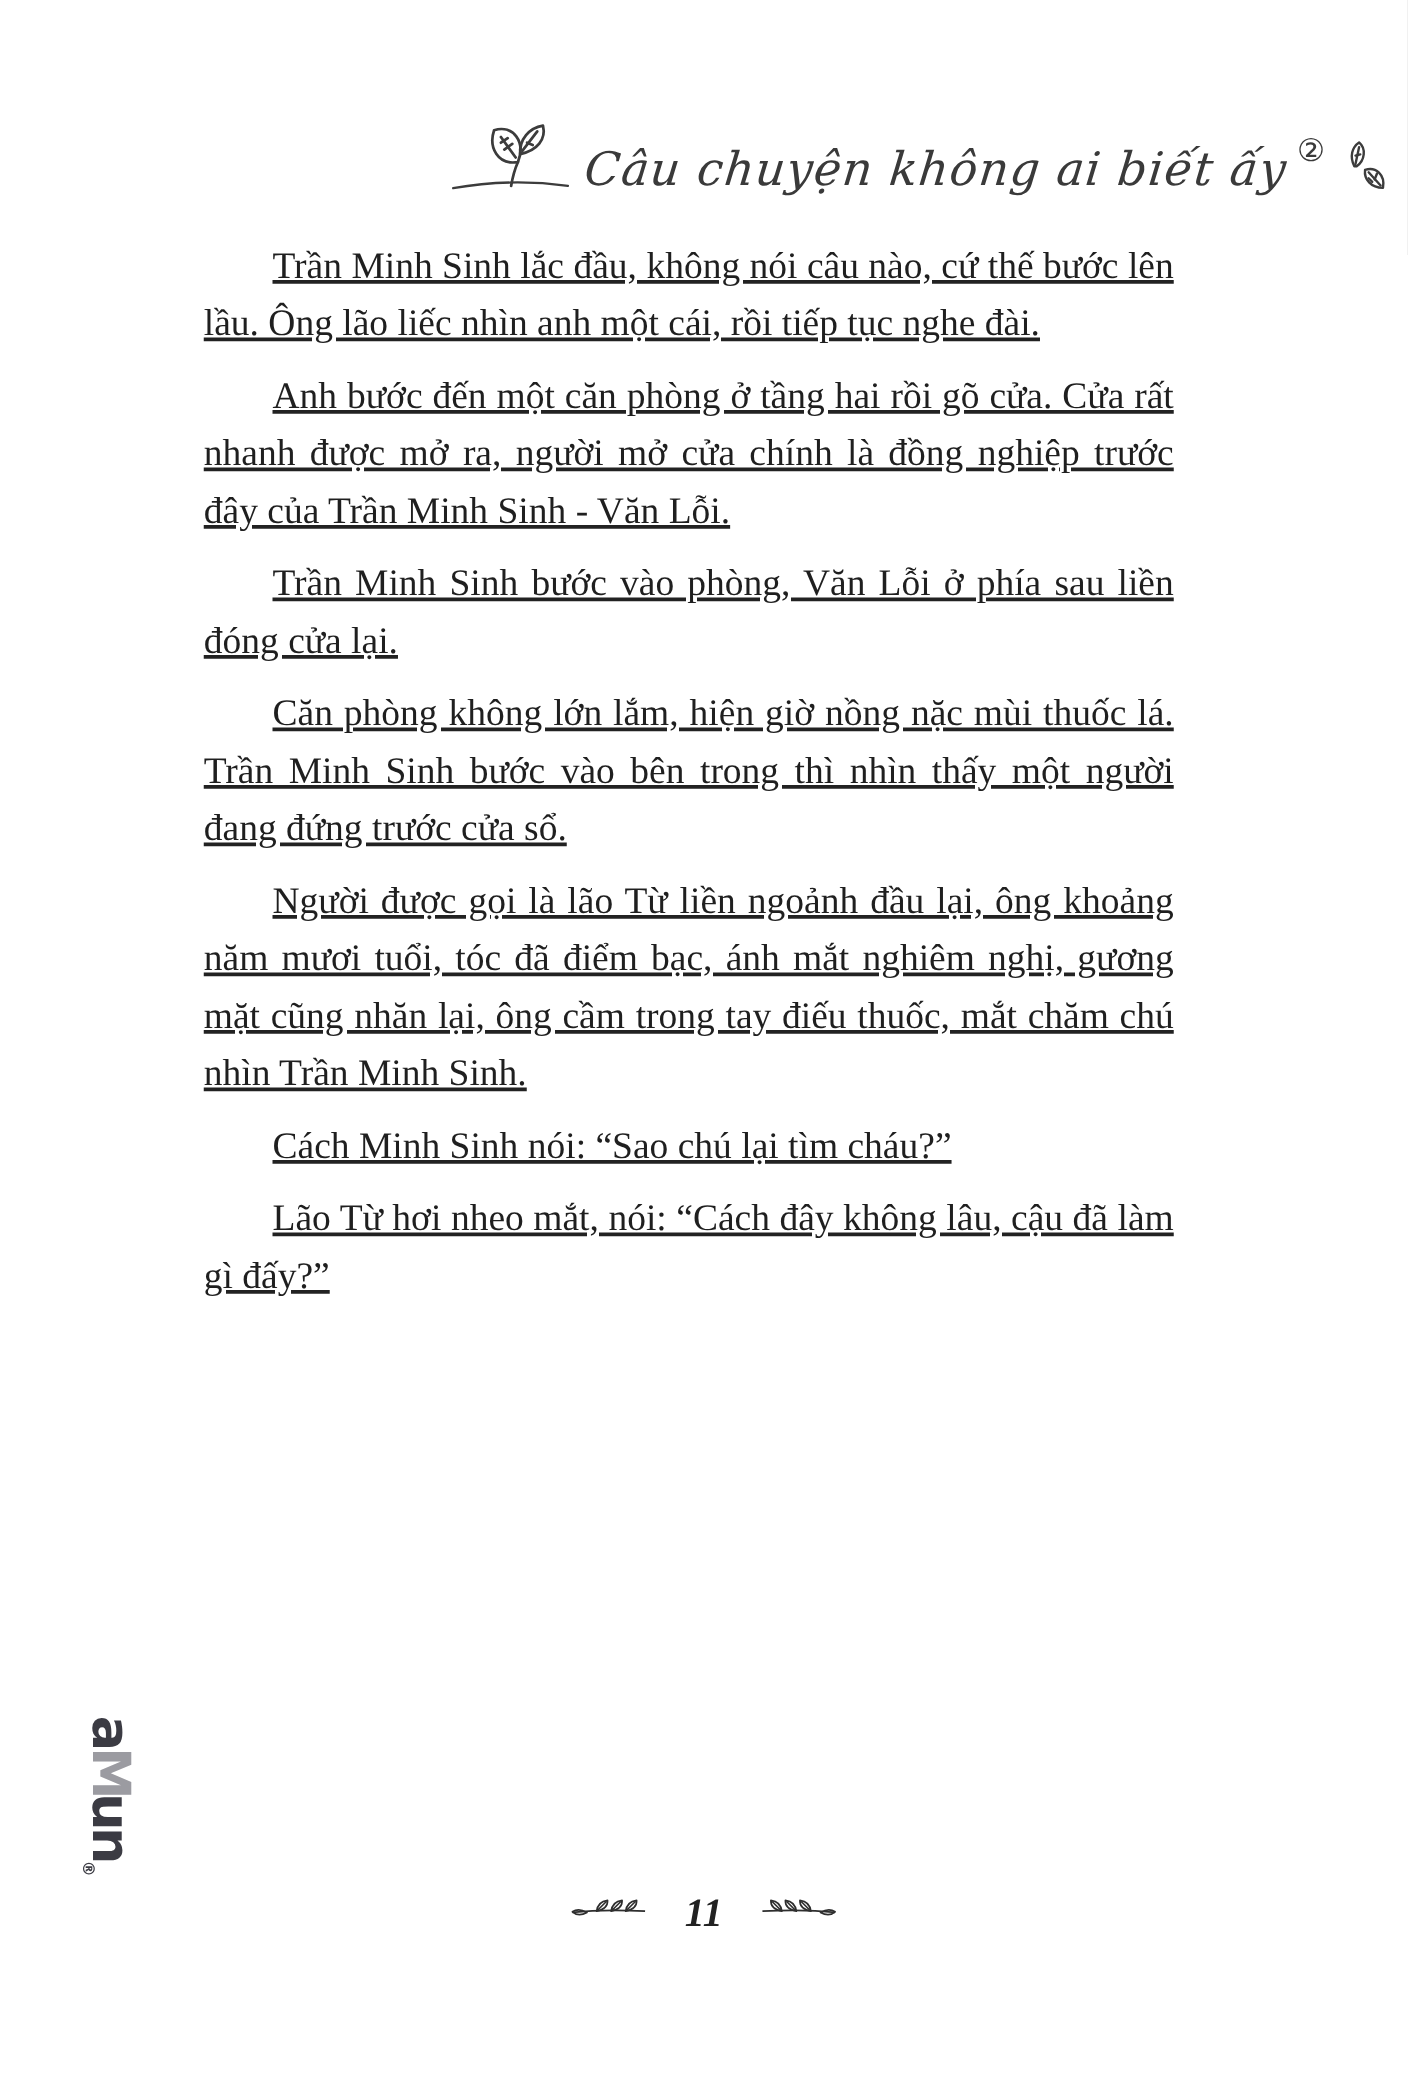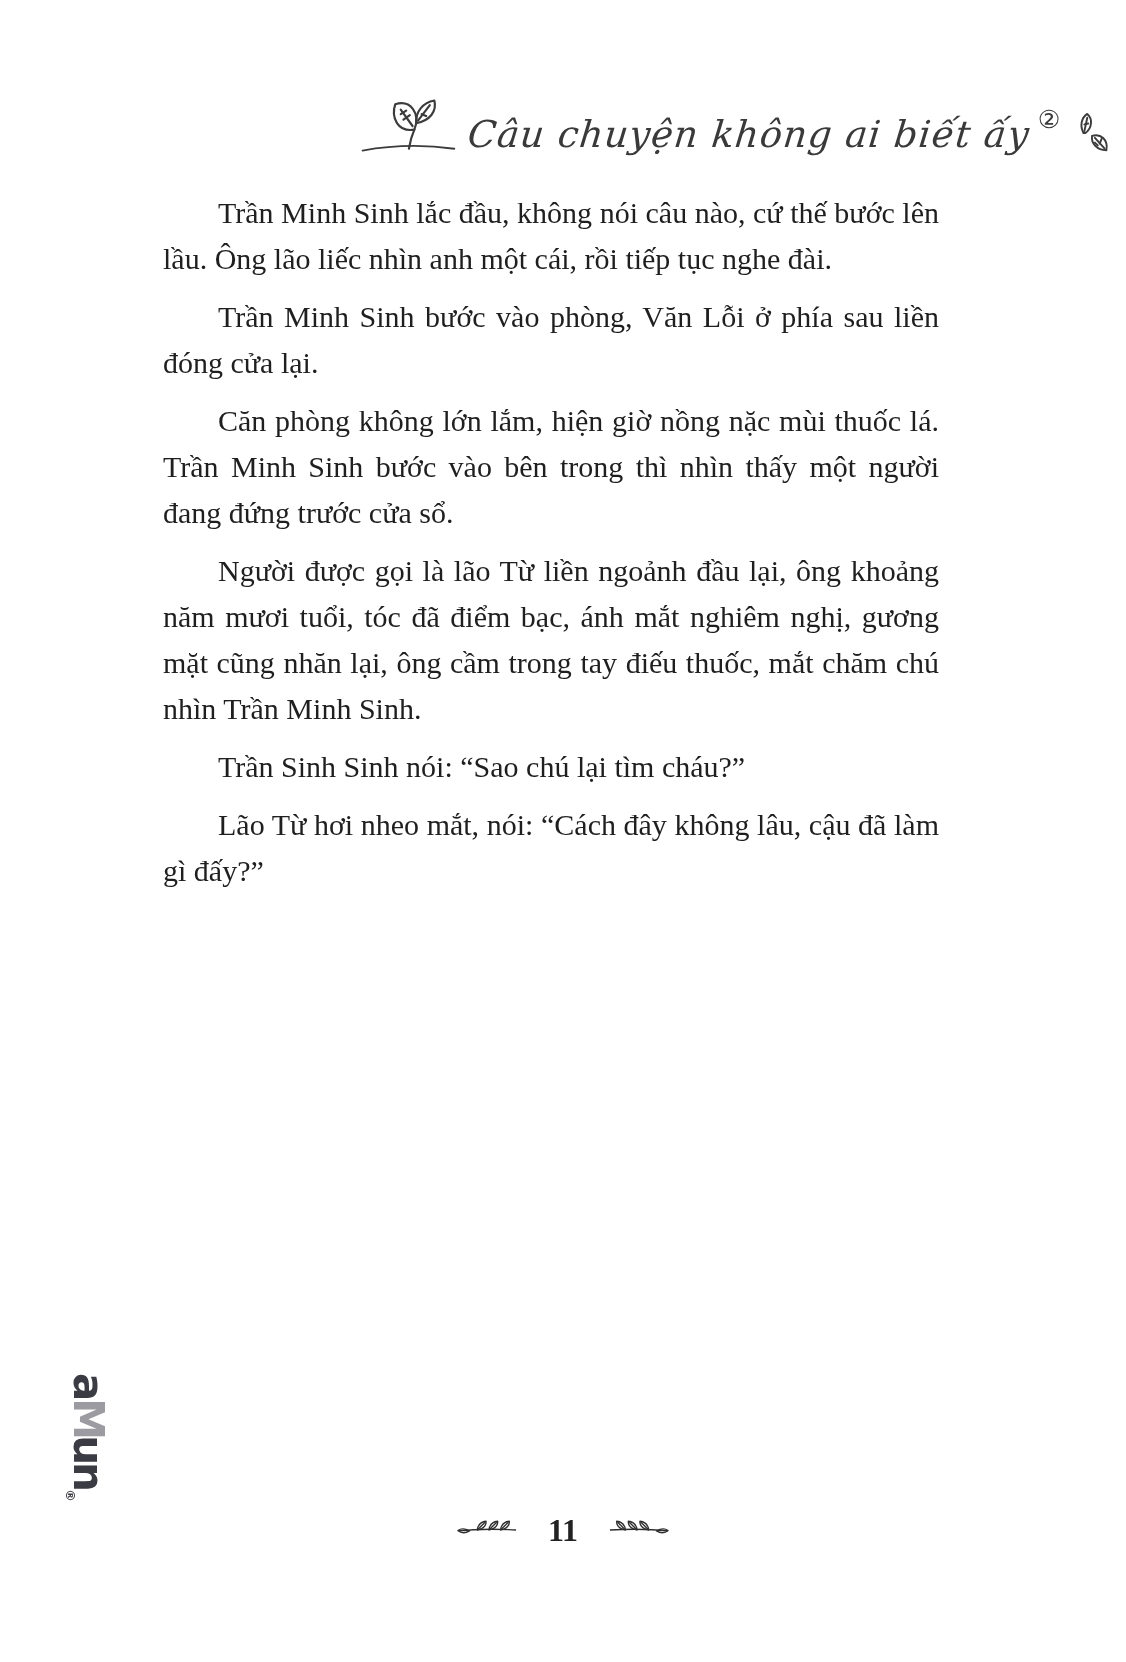--- a/index.html
+++ b/index.html
@@ -46,20 +46,21 @@
     margin-bottom: 22px;
   }
   .two-leaves-icon { margin-bottom: 4px; }
 
   
   .page-body {
     position: absolute;
     top: 190px;
     left: 163px;
     width: 776px;
+    text-decoration: underline;
   }
   .page-body p {
     margin: 0 0 12px 0;
     font-size: 30px;
     line-height: 46px;
     text-align: justify;
     text-indent: 55px;
     color: #1f1f1f;
   }
 
@@ -101,20 +102,21 @@
     width: 1126px;
     display: flex;
     justify-content: center;
     align-items: center;
     gap: 30px;
   }
   .page-number {
     font-size: 32px;
     font-weight: bold;
     color: #222222;
+    font-style: italic;
   }
 </style>
 </head>
 <body>
 
 <div class="page">
 
   <div class="chapter-header">
     <span class="sprout-icon">
       <svg width="100" height="68" viewBox="0 0 110 70" fill="none" stroke="#3c3c3c" stroke-width="2.4" stroke-linecap="round" stroke-linejoin="round">
@@ -141,24 +143,25 @@
         <path d="M38,40 C28,40 22,33 23,25 C32,22 40,29 38,40 Z"></path>
         <path d="M36,38 L26,27"></path>
         <path d="M31,33 L33,28"></path>
         <path d="M29,35 L26,32"></path>
       </svg>
     </span>
   </div>
 
   <div class="page-body">
     <p>Trần Minh Sinh lắc đầu, không nói câu nào, cứ thế bước lên lầu. Ông lão liếc nhìn anh một cái, rồi tiếp tục nghe đài.</p>
+    <p>Anh bước đến một căn phòng ở tầng hai rồi gõ cửa. Cửa rất nhanh được mở ra, người mở cửa chính là đồng nghiệp trước đây của Trần Minh Sinh - Văn Lỗi.</p>
     <p>Trần Minh Sinh bước vào phòng, Văn Lỗi ở phía sau liền đóng cửa lại.</p>
     <p>Căn phòng không lớn lắm, hiện giờ nồng nặc mùi thuốc lá. Trần Minh Sinh bước vào bên trong thì nhìn thấy một người đang đứng trước cửa sổ.</p>
     <p>Người được gọi là lão Từ liền ngoảnh đầu lại, ông khoảng năm mươi tuổi, tóc đã điểm bạc, ánh mắt nghiêm nghị, gương mặt cũng nhăn lại, ông cầm trong tay điếu thuốc, mắt chăm chú nhìn Trần Minh Sinh.</p>
-    <p>Trần Sinh Sinh nói: “Sao chú lại tìm cháu?”</p>
+    <p>Cách Minh Sinh nói: “Sao chú lại tìm cháu?”</p>
     <p>Lão Từ hơi nheo mắt, nói: “Cách đây không lâu, cậu đã làm gì đấy?”</p>
   </div>
 
   <div class="publisher-logo">
     <div class="publisher-logo-inner"><span>a</span><span class="logo-m">M</span><span>un</span><span class="logo-reg">®</span></div>
   </div>
 
   <div class="page-footer">
     <span>
       <svg width="62" height="22" viewBox="0 0 64 22" fill="none" stroke="#2e2e2e" stroke-width="1.4" stroke-linejoin="round">

